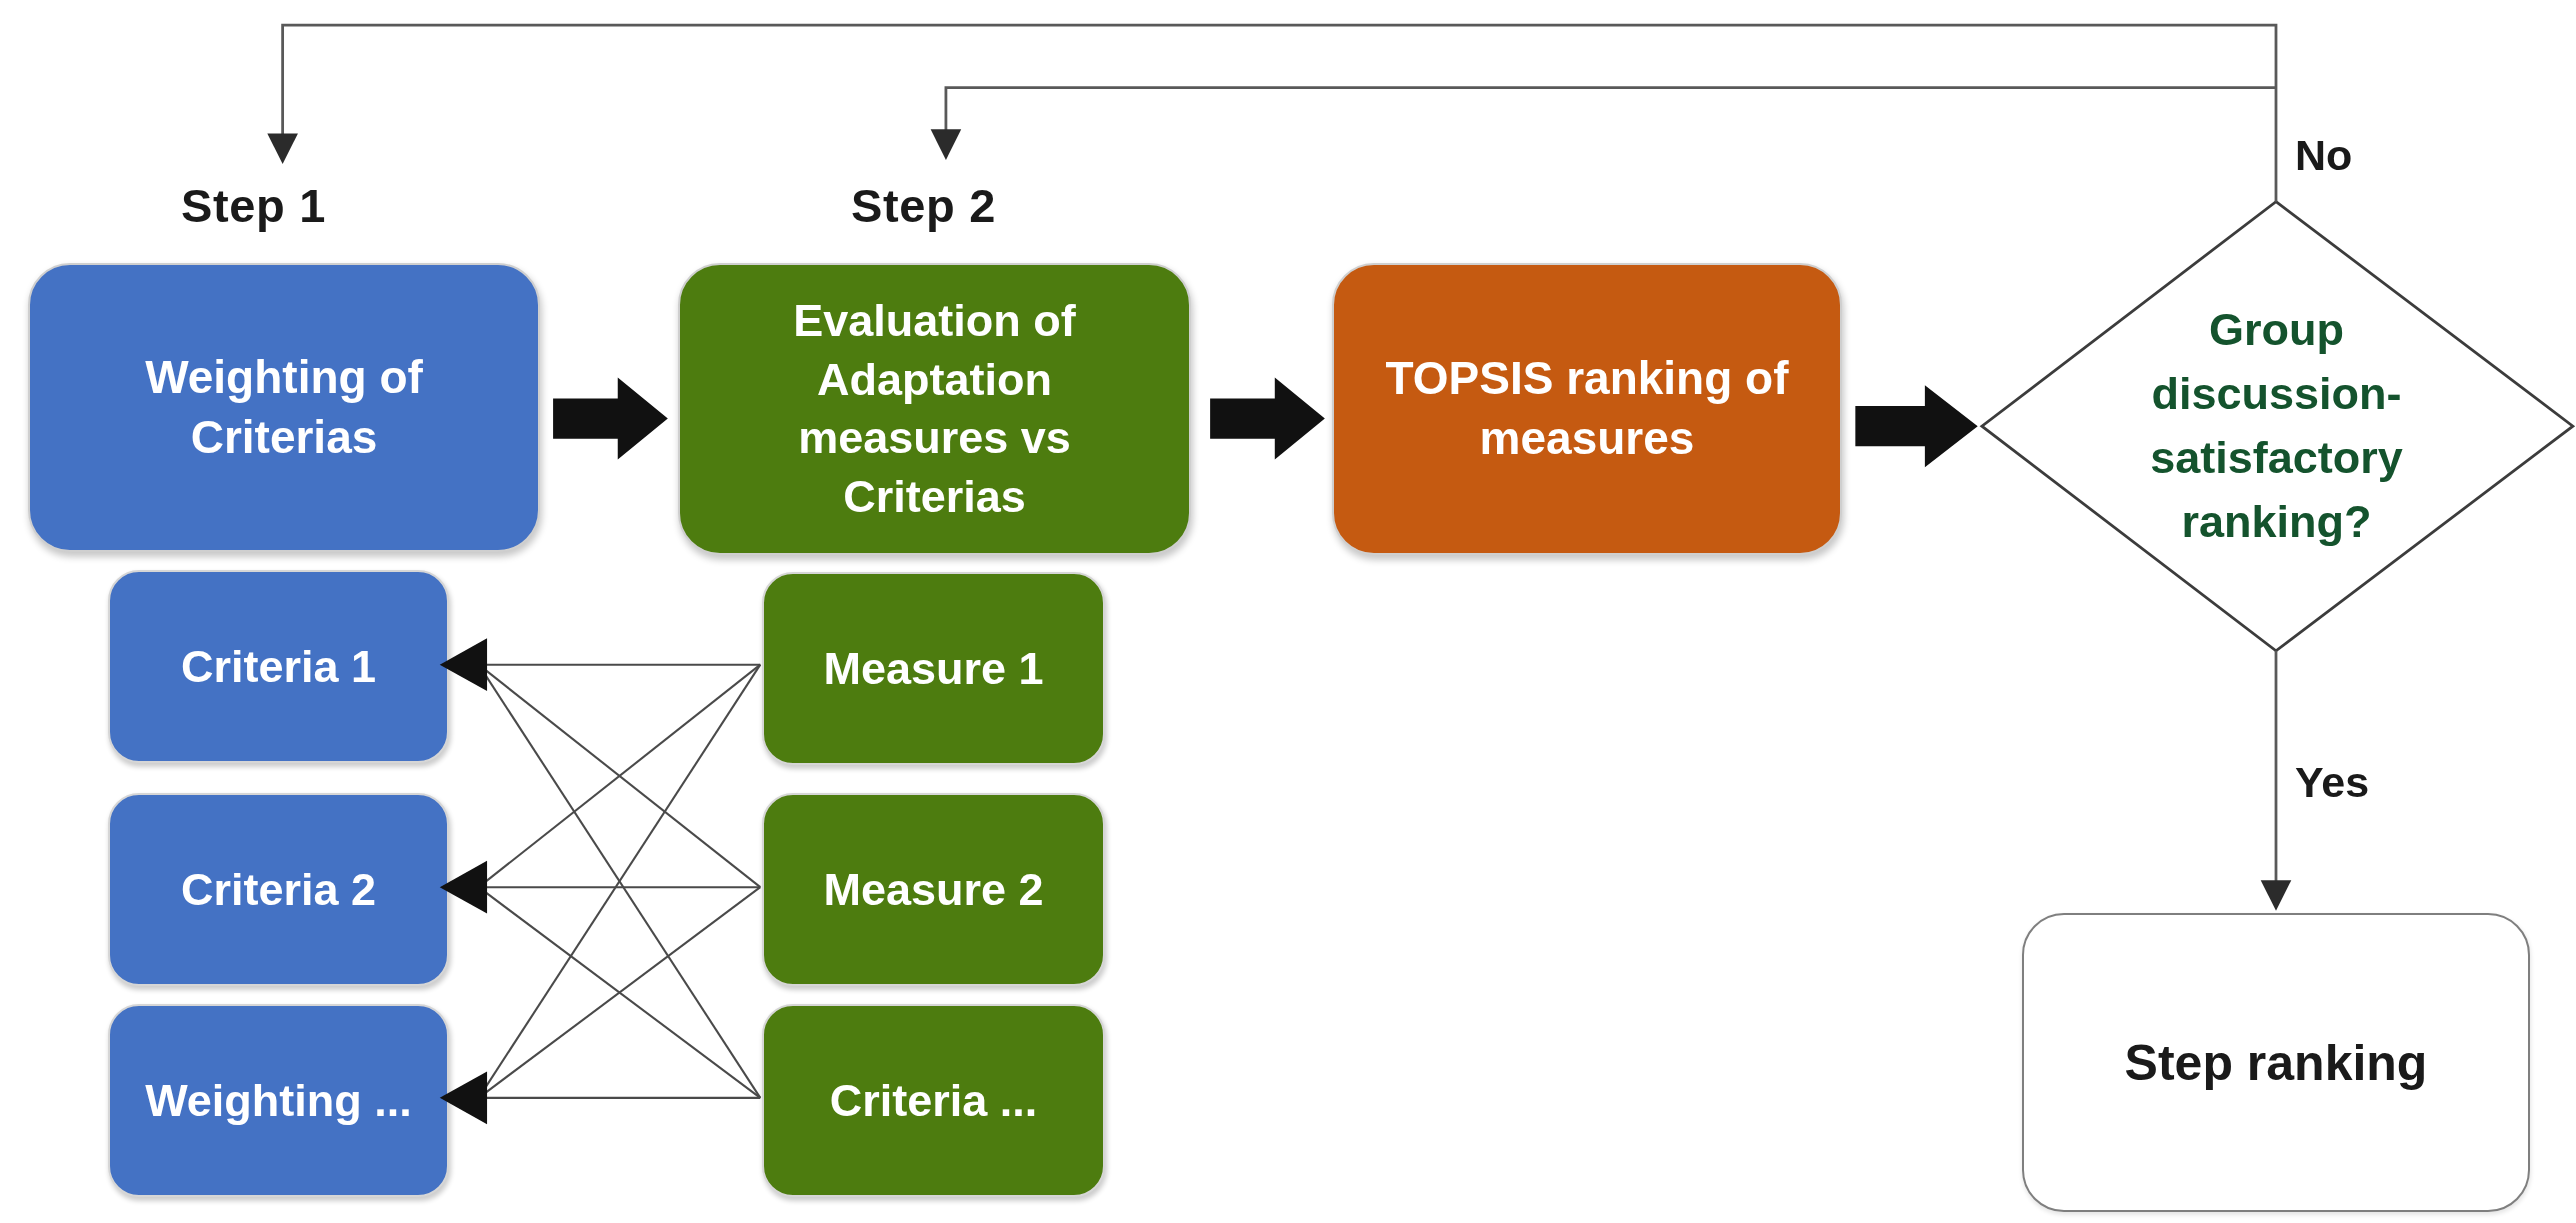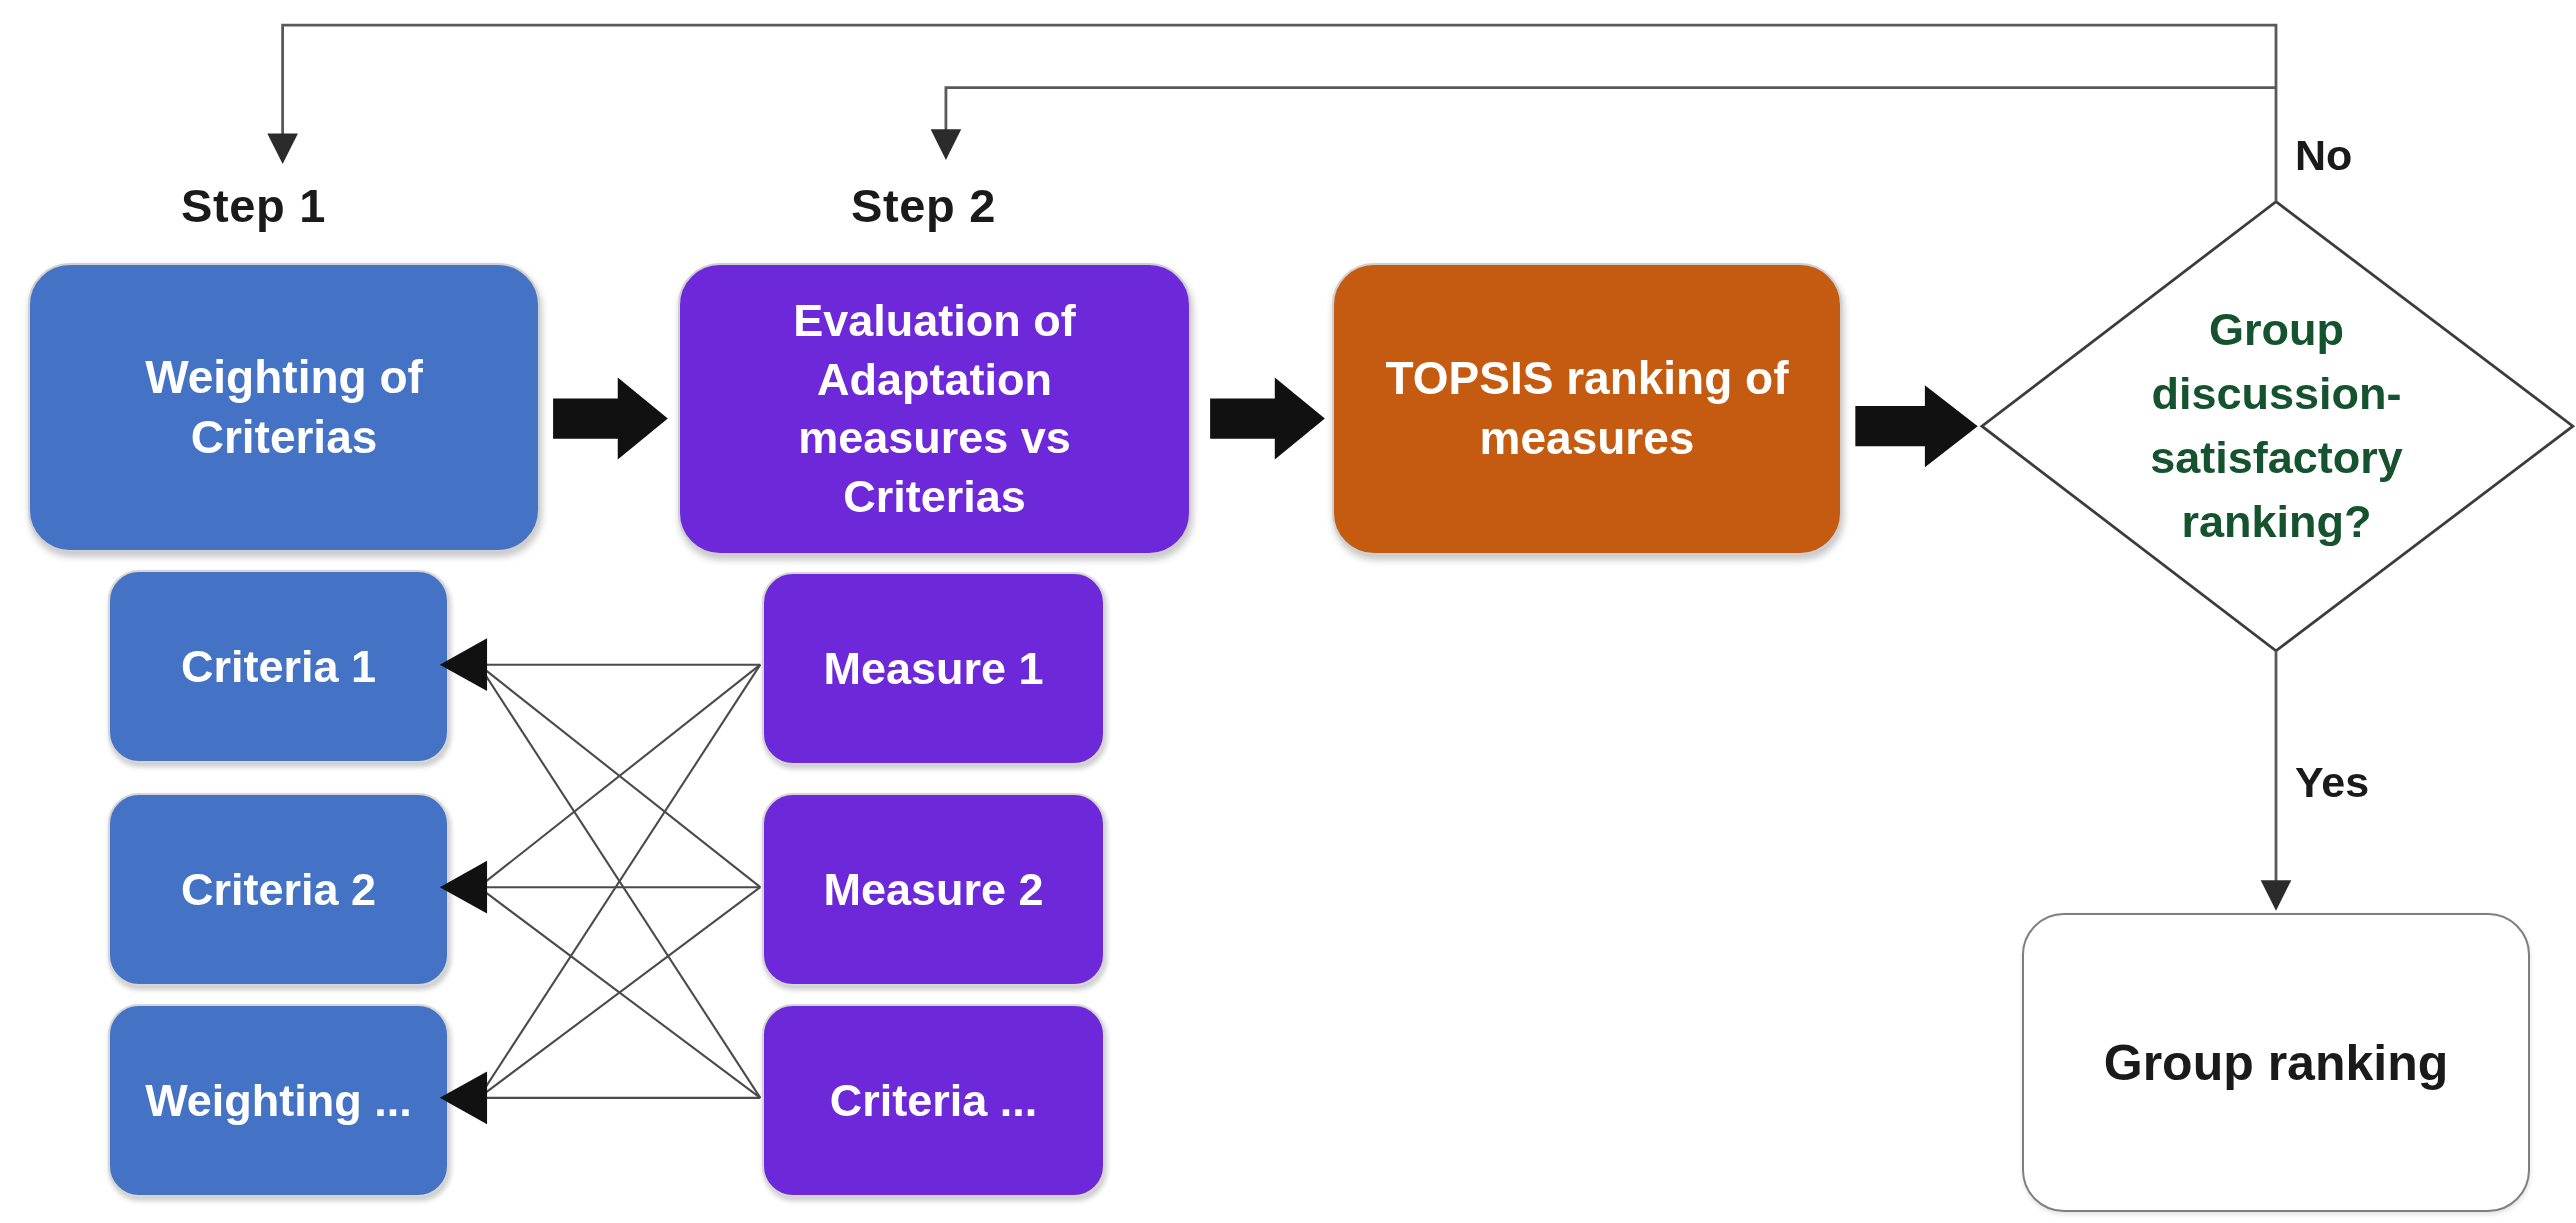--- a/index.html
+++ b/index.html
@@ -43,21 +43,21 @@
     justify-content: center;
     text-align: center;
     color: #ffffff;
     font-size: 45px;
     font-weight: 600;
     border-radius: 31px;
     border: 2.1px solid #d6d6d6;
     box-shadow: 1.4px 3.5px 5.6px rgba(0,0,0,0.20);
   }
   .box-blue   { background: #4472c4; }
-  .box-green  { background: #6d28d9; }
+  .box-green  { background: #4d7c0f; }
   .box-orange { background: #c55a11; }
   .diamond-text {
     position: absolute;
     left: 2052px; top: 294px;
     width: 449px; height: 264px;
     display: flex;
     align-items: center;
     justify-content: center;
     text-align: center;
     font-size: 45px;
@@ -132,21 +132,21 @@
   <div class="sub-box box-green" style="left:762px; top:1004px; width:339px; height:189px;">Criteria ...</div>
 
   <div class="diamond-text">Group
 discussion-
 satisfactory
 ranking?</div>
 
   <div class="branch-label" style="left:2295px; top:131px;">No</div>
   <div class="branch-label" style="left:2295px; top:727px;margin-top:31px;">Yes</div>
 
-  <div class="final-box">Group ranking</div>
+  <div class="final-box">Step ranking</div>
 
   <svg class="layer" viewBox="0 0 3704 1759">
 
     <polyline points="406,196 406,36 3273,36 3273,290" fill="none" stroke="#595959" stroke-width="4"></polyline>
 
     <polyline points="1360,190 1360,126 3273,126" fill="none" stroke="#595959" stroke-width="4"></polyline>
 
     <line x1="3273" y1="936" x2="3273" y2="1268" stroke="#595959" stroke-width="4"></line>
 
     <polygon points="384,192 428,192 406,236" fill="#2b2b2b"></polygon>

